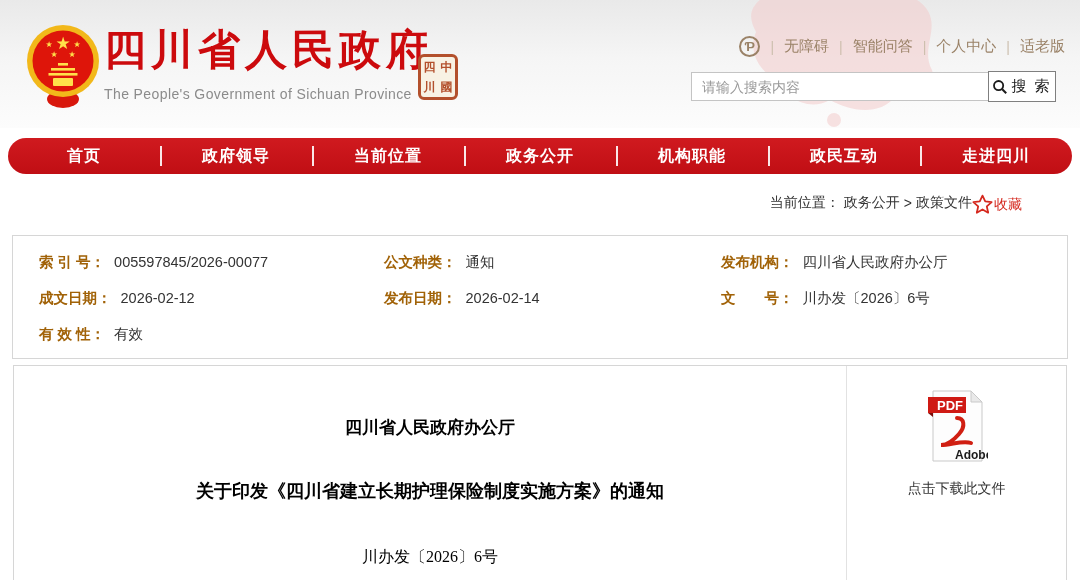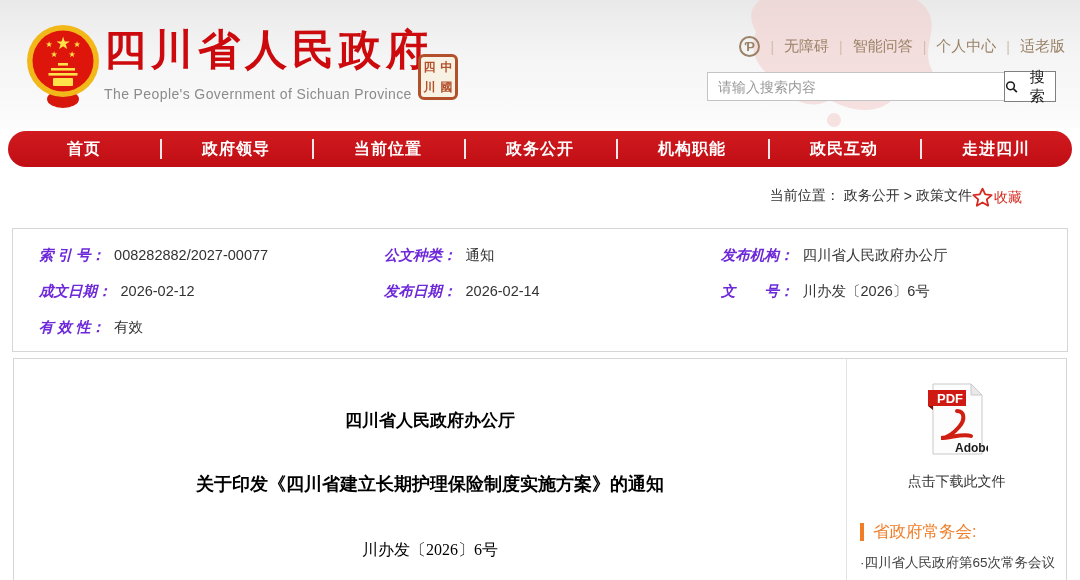--- a/index.html
+++ b/index.html
@@ -25,47 +25,47 @@
   .acc-icon { width:21px; height:21px; border:2px solid #9a8267; border-radius:50%;
     display:flex; align-items:center; justify-content:center;
     font-size:13px; font-weight:700; color:#9a8267; }
   .top-links .sep { color:#cdbfae; font-size:14px; }
   .top-links a { color:#9a8267; text-decoration:none; cursor:pointer; }
 
   .search-bar { position:absolute; top:72px; right:24px; z-index:1; display:flex; }
   .search-input { width:298px; height:29px; border:1px solid #c4c4c4; background:#fff;
     padding:0 10px; font-size:14px; color:#333; outline:none; }
   .search-input::placeholder { color:#9a9a9a; }
-  .search-btn { width:52px; height:31px; margin-left:-1px; margin-top:-1px;
+  .search-btn { width:68px; height:31px; margin-left:-1px; margin-top:-1px;
     border:1px solid #7f7f7f; background:#fff; display:flex; align-items:center;
     justify-content:center; gap:3px; font-size:15px; color:#1a1a1a; letter-spacing:2px; cursor:pointer; }
 
   
-  .navbar { margin:3px 8px 0 8px; height:36px; border-radius:18px;
+  .navbar { margin:10px 8px 0 8px; height:36px; border-radius:18px;
     background:linear-gradient(180deg,#d01a1f 0%,#c00e14 100%);
     display:flex; align-items:stretch; }
   .nav-item { flex:1; position:relative; display:flex; align-items:center; justify-content:center;
     color:#fff; font-size:16px; font-weight:700; letter-spacing:1px; cursor:pointer; }
   .nav-item:not(:first-child)::before { content:""; position:absolute; left:0; top:8px;
     width:2px; height:20px; background:rgba(255,255,255,.9); }
 
   
   .crumb-row { height:61px; padding:20px 14px 0 14px; display:flex; align-items:flex-start;
     justify-content:flex-end; font-size:14px; color:#333; }
   .crumb-left { display:flex; align-items:center; gap:4px; }
   .crumb-left a { color:#333; text-decoration:none; cursor:pointer; }
   .fav { display:flex; align-items:center; gap:1px; margin-right:44px;
     color:#d5281e; font-size:14px; cursor:pointer; }
 
   
   .meta-box { margin:0 12px; height:124px; border:1px solid #d6d6d6; background:#fff;
     padding:8px 26px; display:grid; grid-template-columns:345px 337px auto;
     grid-auto-rows:36px; align-items:center; font-size:14.5px; }
   .meta-cell { white-space:nowrap; }
-  .meta-label { font-weight:700; color:#6d28d9;font-style:italic; }
+  .meta-label { font-weight:700; color:#a16207; }
   .meta-value { color:#333; margin-left:9px; }
 
   
   .content-box { margin:6px 13px 0 13px; height:400px; border:1px solid #d6d6d6;
     border-bottom:none; background:#fff; display:flex; }
   .doc-main { flex:1; padding-top:50px; text-align:center;
     font-family:"Liberation Serif", serif; color:#000; }
   .doc-issuer { font-size:17px; font-weight:700; margin-bottom:40px; }
   .doc-title { font-size:18px; font-weight:700; margin-bottom:44px; }
   .doc-number { font-size:16px; }
@@ -165,21 +165,21 @@
   <div class="fav">
     <svg width="21" height="21" viewBox="0 0 20 20">
       <path d="M10 1.6 l2.6 5.5 6.1 .6 -4.6 4.1 1.3 6 -5.4 -3.1 -5.4 3.1 1.3 -6 -4.6 -4.1 6.1 -.6 z" fill="#fff" stroke="#d5281e" stroke-width="1.7" stroke-linejoin="round"></path>
     </svg>
     <span>收藏</span>
   </div>
 </div>
 
 <div class="meta-box">
   <div class="meta-cell">
-    <span class="meta-label">索 引 号：</span><span class="meta-value">008282882/2027-00077</span>
+    <span class="meta-label">索 引 号：</span><span class="meta-value">005597845/2026-00077</span>
   </div>
   <div class="meta-cell">
     <span class="meta-label">公文种类：</span><span class="meta-value">通知</span>
   </div>
   <div class="meta-cell">
     <span class="meta-label">发布机构：</span><span class="meta-value">四川省人民政府办公厅</span>
   </div>
   <div class="meta-cell">
     <span class="meta-label">成文日期：</span><span class="meta-value">2026-02-12</span>
   </div>
@@ -207,21 +207,14 @@
       <path d="M7 3 h38 l11 11 v59 h-49 z" fill="#fdfdfd" stroke="#c9c9c9" stroke-width="1"></path>
       <path d="M45 3 l11 11 h-11 z" fill="#e9e9e9" stroke="#c9c9c9" stroke-width="1"></path>
       <rect x="2" y="9" width="38" height="16" fill="#cf1a14"></rect>
       <path d="M2 25 l5 4 v-4 z" fill="#7a0d09"></path>
       <text x="11" y="22" font-size="13" font-weight="bold" fill="#fff" font-family="Liberation Sans, sans-serif">PDF</text>
       <path d="M31 30 C38 30 40 38 33 46 C27 53 20 57 15 57 C25 57 37 52 45 55" fill="none" stroke="#d01f12" stroke-width="4" stroke-linecap="round"></path>
       <text x="29" y="71" font-size="12" font-weight="bold" fill="#1a1a1a" font-family="Liberation Sans, sans-serif">Adobe</text>
     </svg>
     <div class="download-label">点击下载此文件</div>
 
-    <div class="side-section">
-      <div class="side-head">
-        <span class="side-bar-mark"></span>
-        <span class="side-title">省政府常务会:</span>
-      </div>
-      <div class="side-item">·四川省人民政府第65次常务会议</div>
-    </div>
   </div>
 </div>
 
 </body></html>

